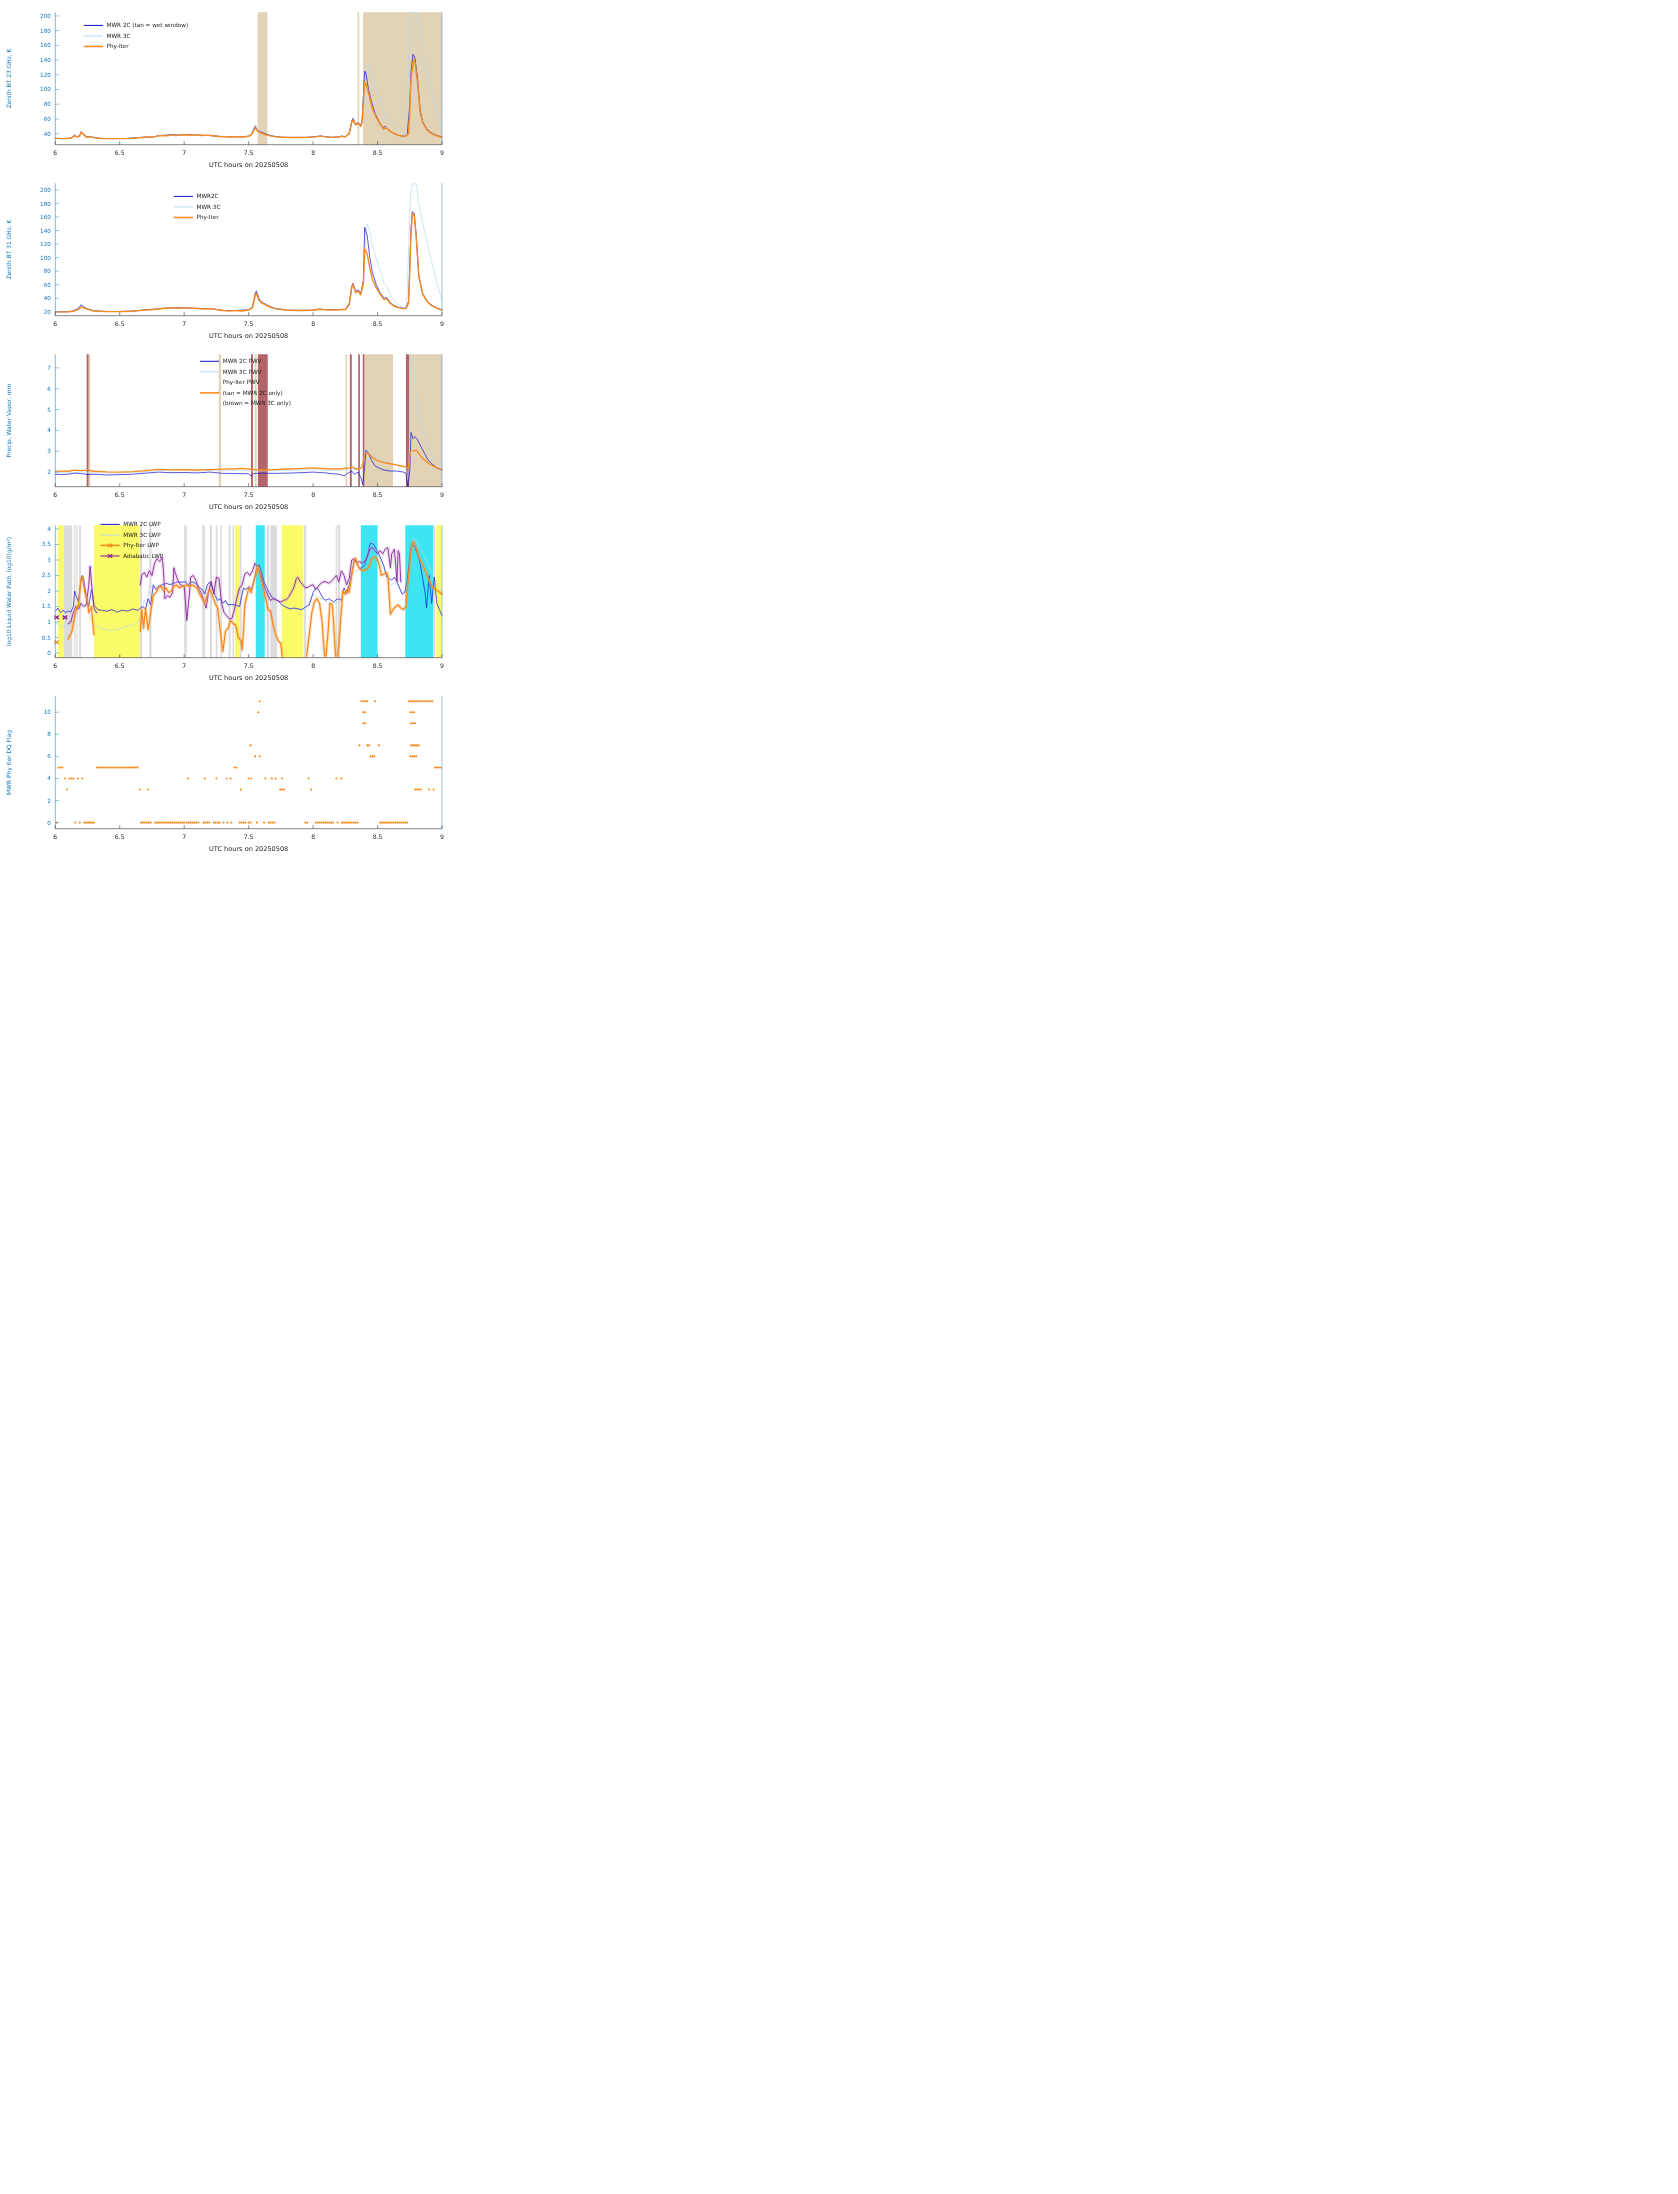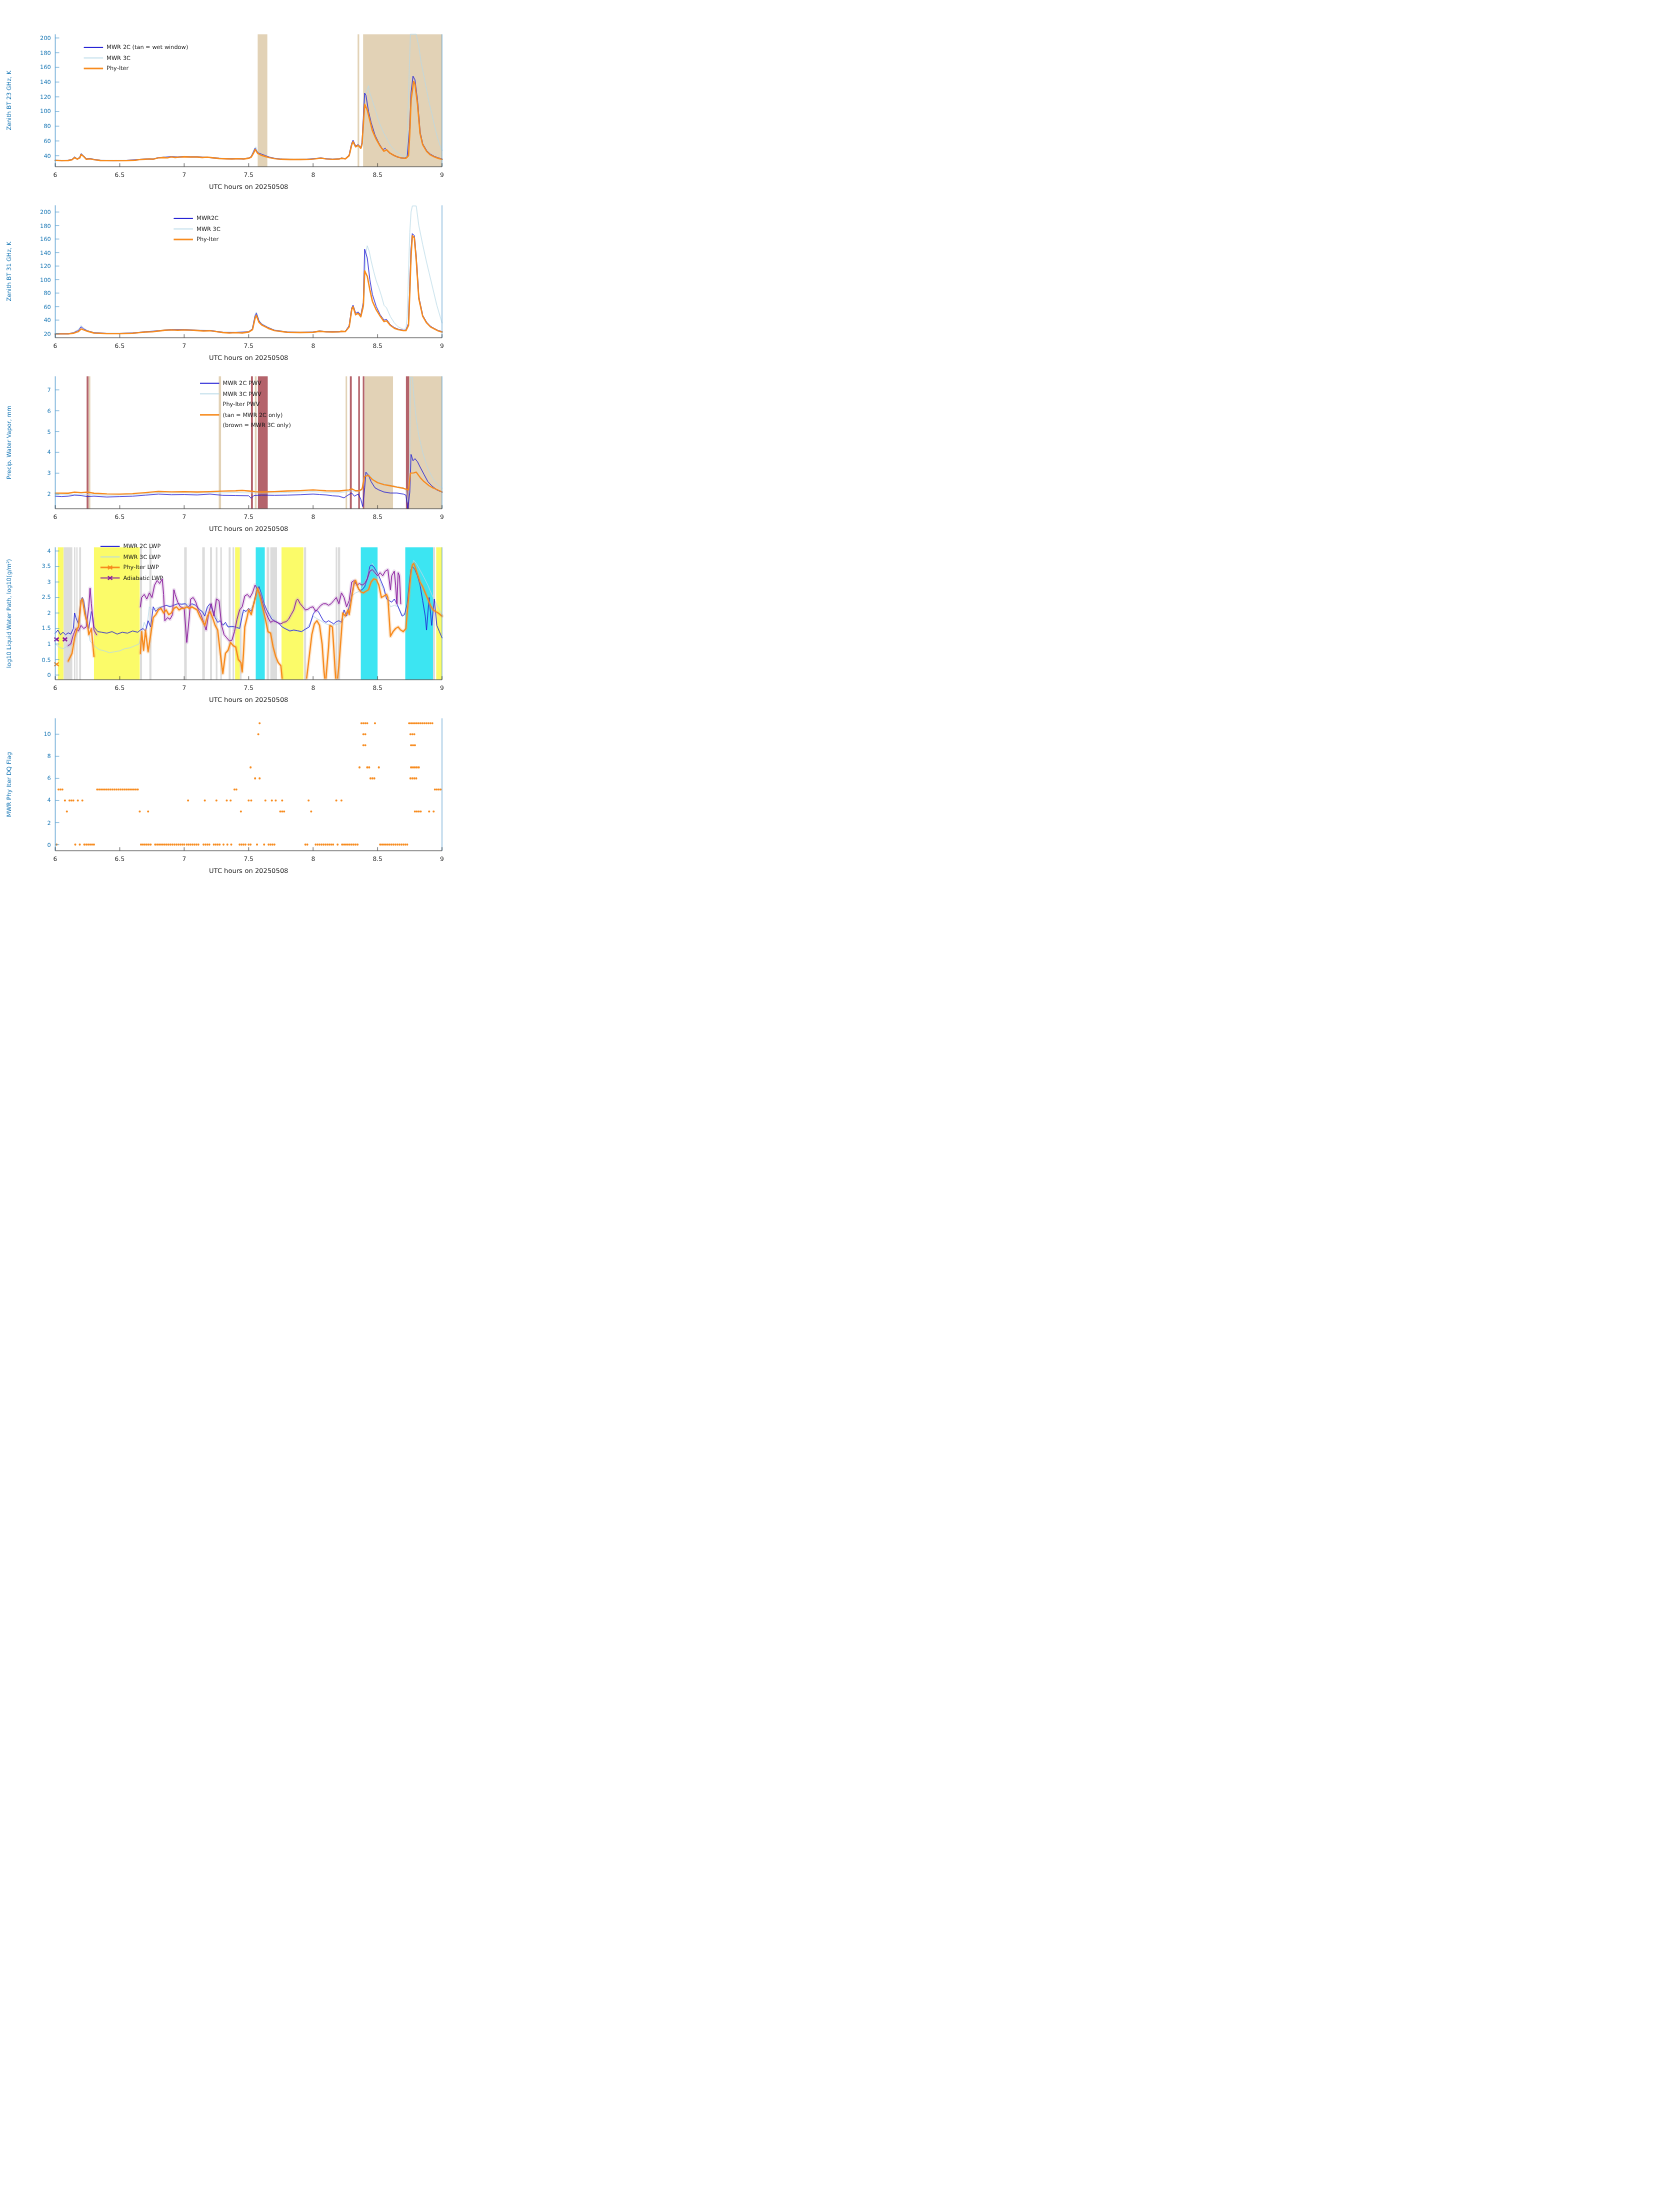--- a/index.html
+++ b/index.html
@@ -1,17 +1,17 @@
 <!DOCTYPE html>
 <html style="font-size:7px"><head>
 <meta charset="utf-8">
 <style>
   html,body{margin:0;padding:0;background:#ffffff;}
   body{width:560px;height:878px;font-family:"DejaVu Sans",sans-serif;}
-  .figure{padding-top:22px;}
+  .figure{}
   .panel{width:560px;height:171px;}
   svg.chart{display:block;width:560px;height:171px;}
 </style>
 </head>
 <body>
 
 <div class="figure">
   <div class="panel">
     <svg class="chart" viewBox="0 0 1275 390">
         <g>

